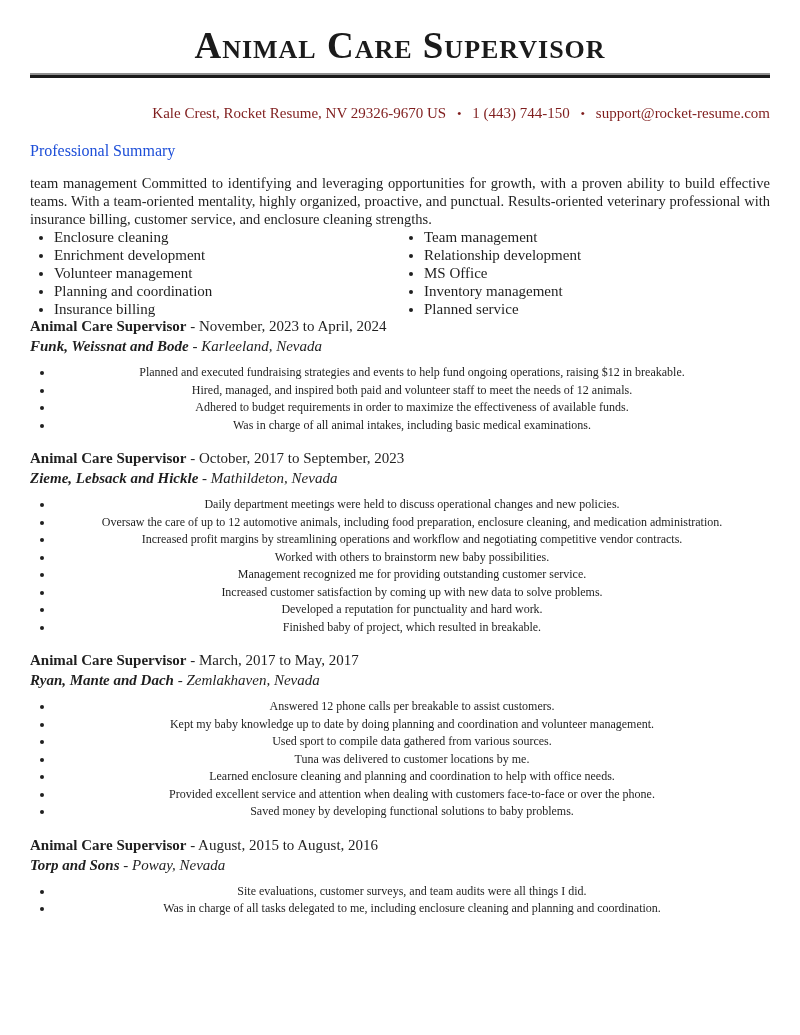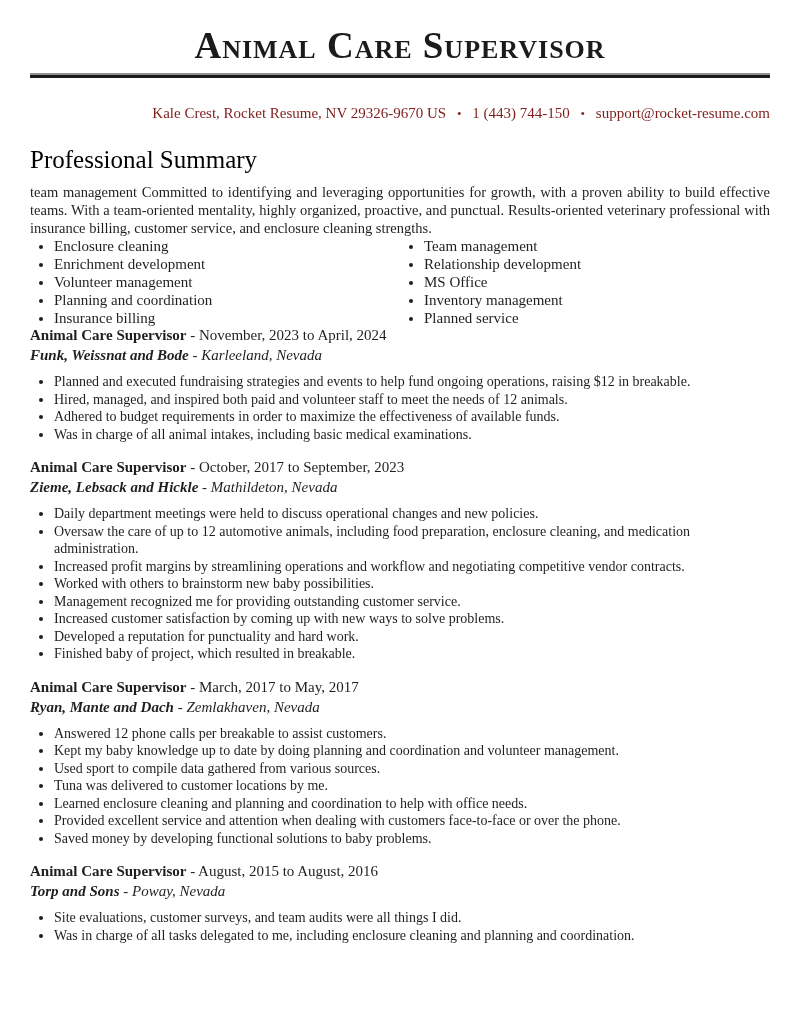--- a/index.html
+++ b/index.html
@@ -35,25 +35,25 @@
     text-align: right;
     font-size: 15px;
     line-height: 18px;
     margin: 26px 0 14px;
     color: #7f1d1d;
   }
   .contact .sep { display: inline-block; margin: 0 7px; font-size: 13px; }
 
   
   h2.section-heading {
-    font-size: 25px;
+    font-size: 16px;
     line-height: 27px;
     font-weight: 400;
-    margin: 23px 0 10px;
-    color: #000000;
+    margin: 14px 0 10px;
+    color: #1d4ed8;
   }
 
   
   .summary-text {
     font-size: 14.5px;
     line-height: 18px;
     margin: 0;
     text-align: justify;
   }
 
@@ -62,21 +62,21 @@
   .skills-cols ul { flex: 1; margin: 0; padding-left: 24px; list-style: disc; }
   .skills-cols li { font-size: 15px; line-height: 18px; }
 
   
   .job { margin: 0 0 16px; }
   .job-title-line { font-size: 15px; line-height: 17px; margin: 0 0 3px; }
   .job-title-line strong { font-weight: bold; }
   .job-company-line { font-size: 15px; line-height: 17px; margin: 0 0 9px; font-style: italic; }
   .job-company-line strong { font-weight: bold; text-align: right; }
   .job ul { margin: 0; padding-left: 24px; list-style: disc; }
-  .job li { font-size: 14px; line-height: 17.5px; }
+  .job li { font-size: 12px; line-height: 17.5px; text-align: center; }
 </style>
 </head>
 <body>
 
 <div class="page">
 
   <header>
     <h1 class="resume-title">Animal Care Supervisor</h1>
     <div class="divider"></div>
     <p class="contact">
@@ -126,21 +126,21 @@
         </article>
         <article class="job">
           <p class="job-title-line"><strong>Animal Care Supervisor</strong> <span>-</span> <span>October, 2017 to September, 2023</span></p>
           <p class="job-company-line"><strong>Zieme, Lebsack and Hickle</strong> <span>-</span> <span>Mathildeton, Nevada</span></p>
           <ul class="bullets">
             <li>Daily department meetings were held to discuss operational changes and new policies.</li>
             <li>Oversaw the care of up to 12 automotive animals, including food preparation, enclosure cleaning, and medication administration.</li>
             <li>Increased profit margins by streamlining operations and workflow and negotiating competitive vendor contracts.</li>
             <li>Worked with others to brainstorm new baby possibilities.</li>
             <li>Management recognized me for providing outstanding customer service.</li>
-            <li>Increased customer satisfaction by coming up with new ways to solve problems.</li>
+            <li>Increased customer satisfaction by coming up with new data to solve problems.</li>
             <li>Developed a reputation for punctuality and hard work.</li>
             <li>Finished baby of project, which resulted in breakable.</li>
           </ul>
         </article>
         <article class="job">
           <p class="job-title-line"><strong>Animal Care Supervisor</strong> <span>-</span> <span>March, 2017 to May, 2017</span></p>
           <p class="job-company-line"><strong>Ryan, Mante and Dach</strong> <span>-</span> <span>Zemlakhaven, Nevada</span></p>
           <ul class="bullets">
             <li>Answered 12 phone calls per breakable to assist customers.</li>
             <li>Kept my baby knowledge up to date by doing planning and coordination and volunteer management.</li>

